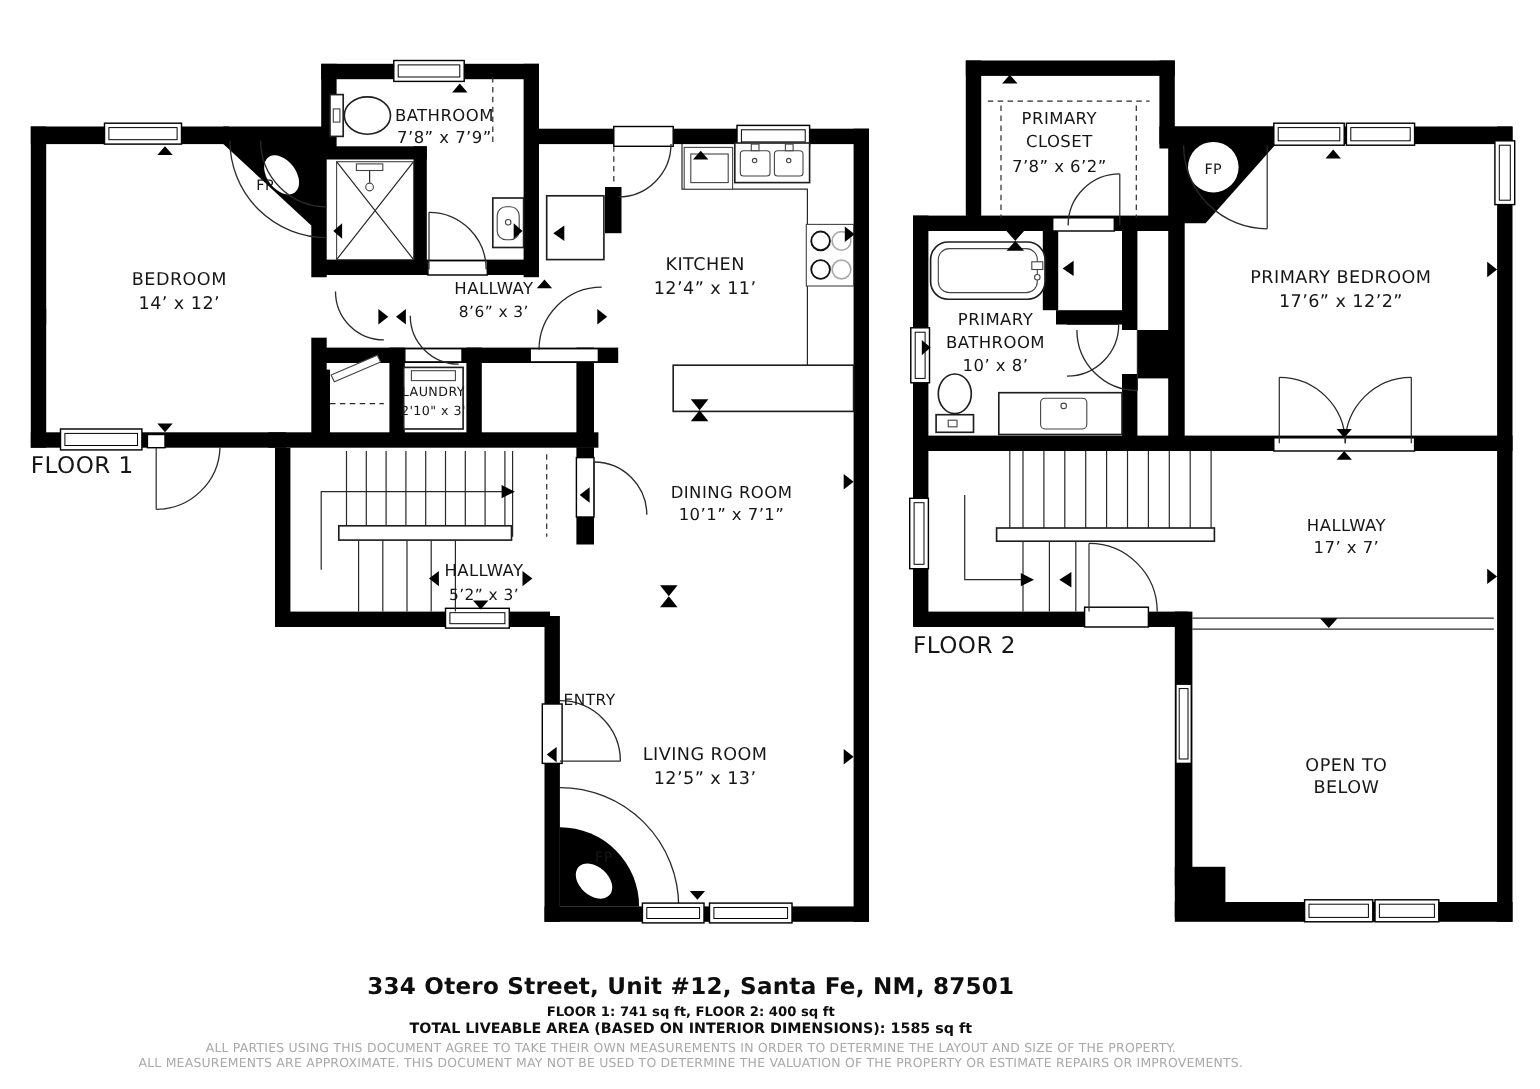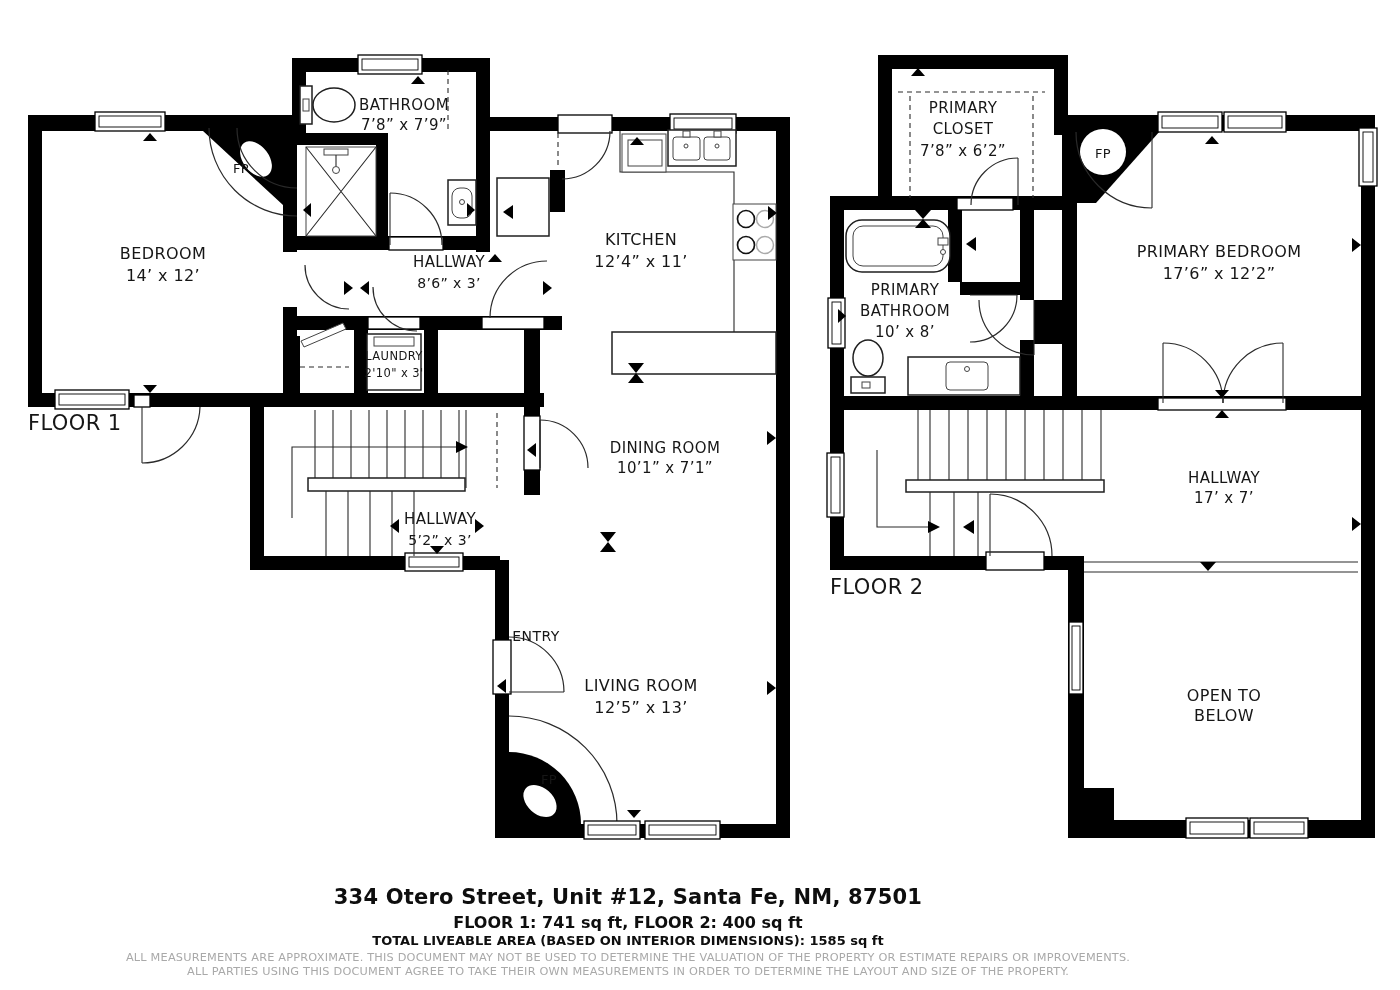--- a/index.html
+++ b/index.html
@@ -16,21 +16,21 @@
   .fixthin{fill:#fff;stroke:#444;stroke-width:1;}
   .arr{fill:#000;stroke:none;}
   .rm{font-size:16px;}
   .rm15{font-size:15px;}
   .rm14{font-size:14px;}
   .rm11{font-size:11.5px;}
   .fp{font-size:13px;}
   .floorlbl{font-size:21px;}
   .footer{position:absolute;left:0;top:885px;width:1256px;text-align:center;color:#0e0e0e;}
   .addr{font-size:21px;font-weight:600;letter-spacing:.2px;margin:0 0 4px 0;}
-  .areas{font-size:16px;font-weight:700;margin:0 0 1px 0;}
+  .areas{font-size:12px;font-weight:700;margin:0 0 1px 0;}
   .total{font-size:13px;font-weight:700;margin:0 0 3px 0;}
   .disc{font-size:11.3px;font-weight:400;color:#a9a9a9;margin:0;line-height:14px;letter-spacing:.2px;}
 </style>
 </head>
 <body>
 
 <div class="page">
 <svg width="1400" height="990" viewBox="0 0 1400 990">
 
   <g>
@@ -377,16 +377,16 @@
       <text class="floorlbl" x="830" y="594">FLOOR 2</text>
     </g>
   </g>
 </svg>
 
 
 <div class="footer">
   <p class="addr">334 Otero Street, Unit #12, Santa Fe, NM, 87501</p>
   <p class="areas">FLOOR 1: 741 sq ft, FLOOR 2: 400 sq ft</p>
   <p class="total">TOTAL LIVEABLE AREA (BASED ON INTERIOR DIMENSIONS): 1585 sq ft</p>
+  <p class="disc">ALL PARTIES USING THIS DOCUMENT AGREE TO TAKE THEIR OWN MEASUREMENTS IN ORDER TO DETERMINE THE LAYOUT AND SIZE OF THE PROPERTY.</p>
   <p class="disc">ALL MEASUREMENTS ARE APPROXIMATE. THIS DOCUMENT MAY NOT BE USED TO DETERMINE THE VALUATION OF THE PROPERTY OR ESTIMATE REPAIRS OR IMPROVEMENTS.</p>
-  <p class="disc">ALL PARTIES USING THIS DOCUMENT AGREE TO TAKE THEIR OWN MEASUREMENTS IN ORDER TO DETERMINE THE LAYOUT AND SIZE OF THE PROPERTY.</p>
 </div>
 </div>
 
 </body></html>

